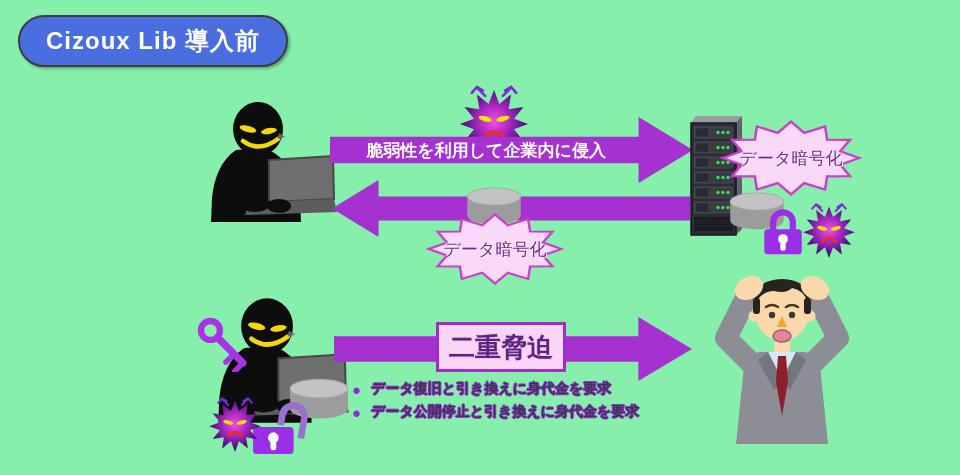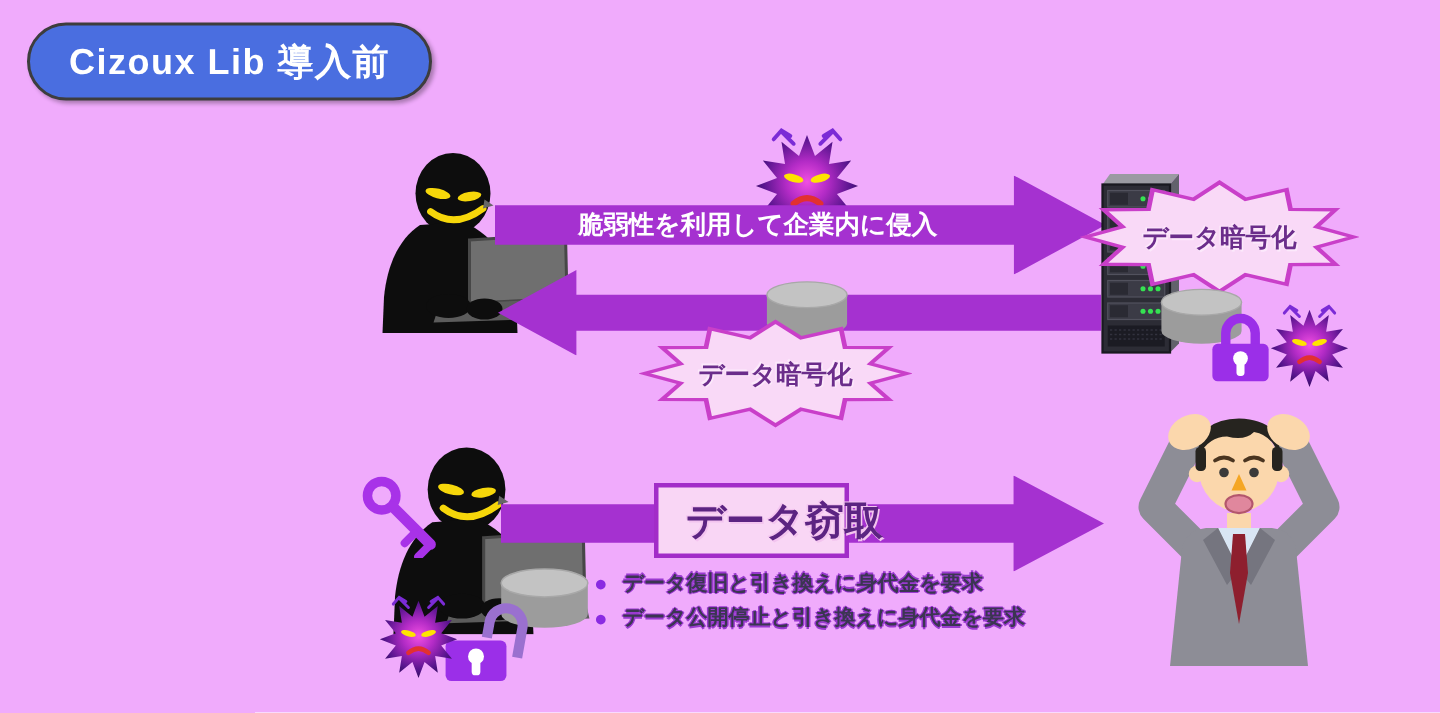--- a/index.html
+++ b/index.html
@@ -1,20 +1,20 @@
 <!DOCTYPE html>
 <html><head>
 <meta charset="utf-8">
 <style>
   html,body{margin:0;padding:0;background:#fff;}
   .canvas{
-    position:relative;width:960px;height:475px;background:#f0abfc;overflow:hidden;
+    position:relative;width:960px;height:475px;background:#86efac;overflow:hidden;
     font-family:"Liberation Sans","DejaVu Sans",sans-serif;
   }
-  .abs{position:absolute;padding-left:44px;}
+  .abs{position:absolute;}
 
   
   .title-badge{
     left:18px;top:15px;
     background:#4a6ee0;color:#fff;
     font-size:24px;font-weight:bold;letter-spacing:1px;
     padding:8px 26px;border-radius:28px;
     border:2px solid #3d3d3d;
     box-shadow:2px 2px 3px rgba(0,0,0,.3);
     white-space:nowrap;
@@ -31,21 +31,21 @@
   .arrow-label{
     position:absolute;left:4%;width:78%;top:50%;transform:translateY(-50%);
     text-align:center;color:#fff;font-size:17px;font-weight:bold;white-space:nowrap;
   }
 
   
   .bubble{pointer-events:none;}
   .bubble svg{position:absolute;inset:0;width:100%;height:100%;}
   .bubble-label{
     position:absolute;inset:0;display:flex;align-items:center;justify-content:center;
-    font-size:17px;font-weight:bold;color:#6b2d8b;white-space:nowrap;
+    font-size:17px;font-weight:normal;color:#6b2d8b;white-space:nowrap;
     text-shadow:1px 1px 0 #fce9fb,-1px -1px 0 #fce9fb;
   }
   .bubble-encrypt{left:720px;top:119px;width:142px;height:78px;}
   .bubble-theft{left:426px;top:212px;width:138px;height:74px;}
 
   
   .extortion-box{
     left:436px;top:322px;width:130px;height:50px;
     background:#f9d6f5;border:3px solid #a22cc8;box-sizing:border-box;
     display:flex;align-items:center;justify-content:center;
@@ -262,21 +262,21 @@
       <path d="M62,16 L73,5 M65,9 L73,4 L80,12" stroke="#7b2bd6" stroke-width="3.5" fill="none" stroke-linecap="round"></path>
       <polygon points="96,54 77,61.2 89.8,77 69.8,73.8 73,93.8 57.2,81 50,100 42.8,81 27,93.8 30.2,73.8 10.2,77 23,61.2 4,54 23,46.8 10.2,31 30.2,34.2 27,14.2 42.8,27 50,8 57.2,27 73,14.2 69.8,34.2 89.8,31 77,46.8" fill="url(#virusGrad)"></polygon>
       <ellipse cx="38" cy="47" rx="9" ry="3.5" fill="#ffe400" transform="rotate(15 38 47)"></ellipse>
       <ellipse cx="62" cy="47" rx="9" ry="3.5" fill="#ffe400" transform="rotate(-15 62 47)"></ellipse>
       <path d="M38,70 Q50,60 62,70" stroke="#e23030" stroke-width="5.5" fill="none" stroke-linecap="round"></path>
     </svg>
   </div>
 
   <div class="abs arrow arrow-right-2"></div>
   <div class="abs extortion-box">
-    <span>データ窃取</span>
+    <span>二重脅迫</span>
   </div>
 
   <div class="abs demands">
     <div class="demand-row">
       <span class="demand-bullet">●</span>
       <span class="demand-text">データ復旧と引き換えに身代金を要求</span>
     </div>
     <div class="demand-row">
       <span class="demand-bullet">●</span>
       <span class="demand-text">データ公開停止と引き換えに身代金を要求</span>

